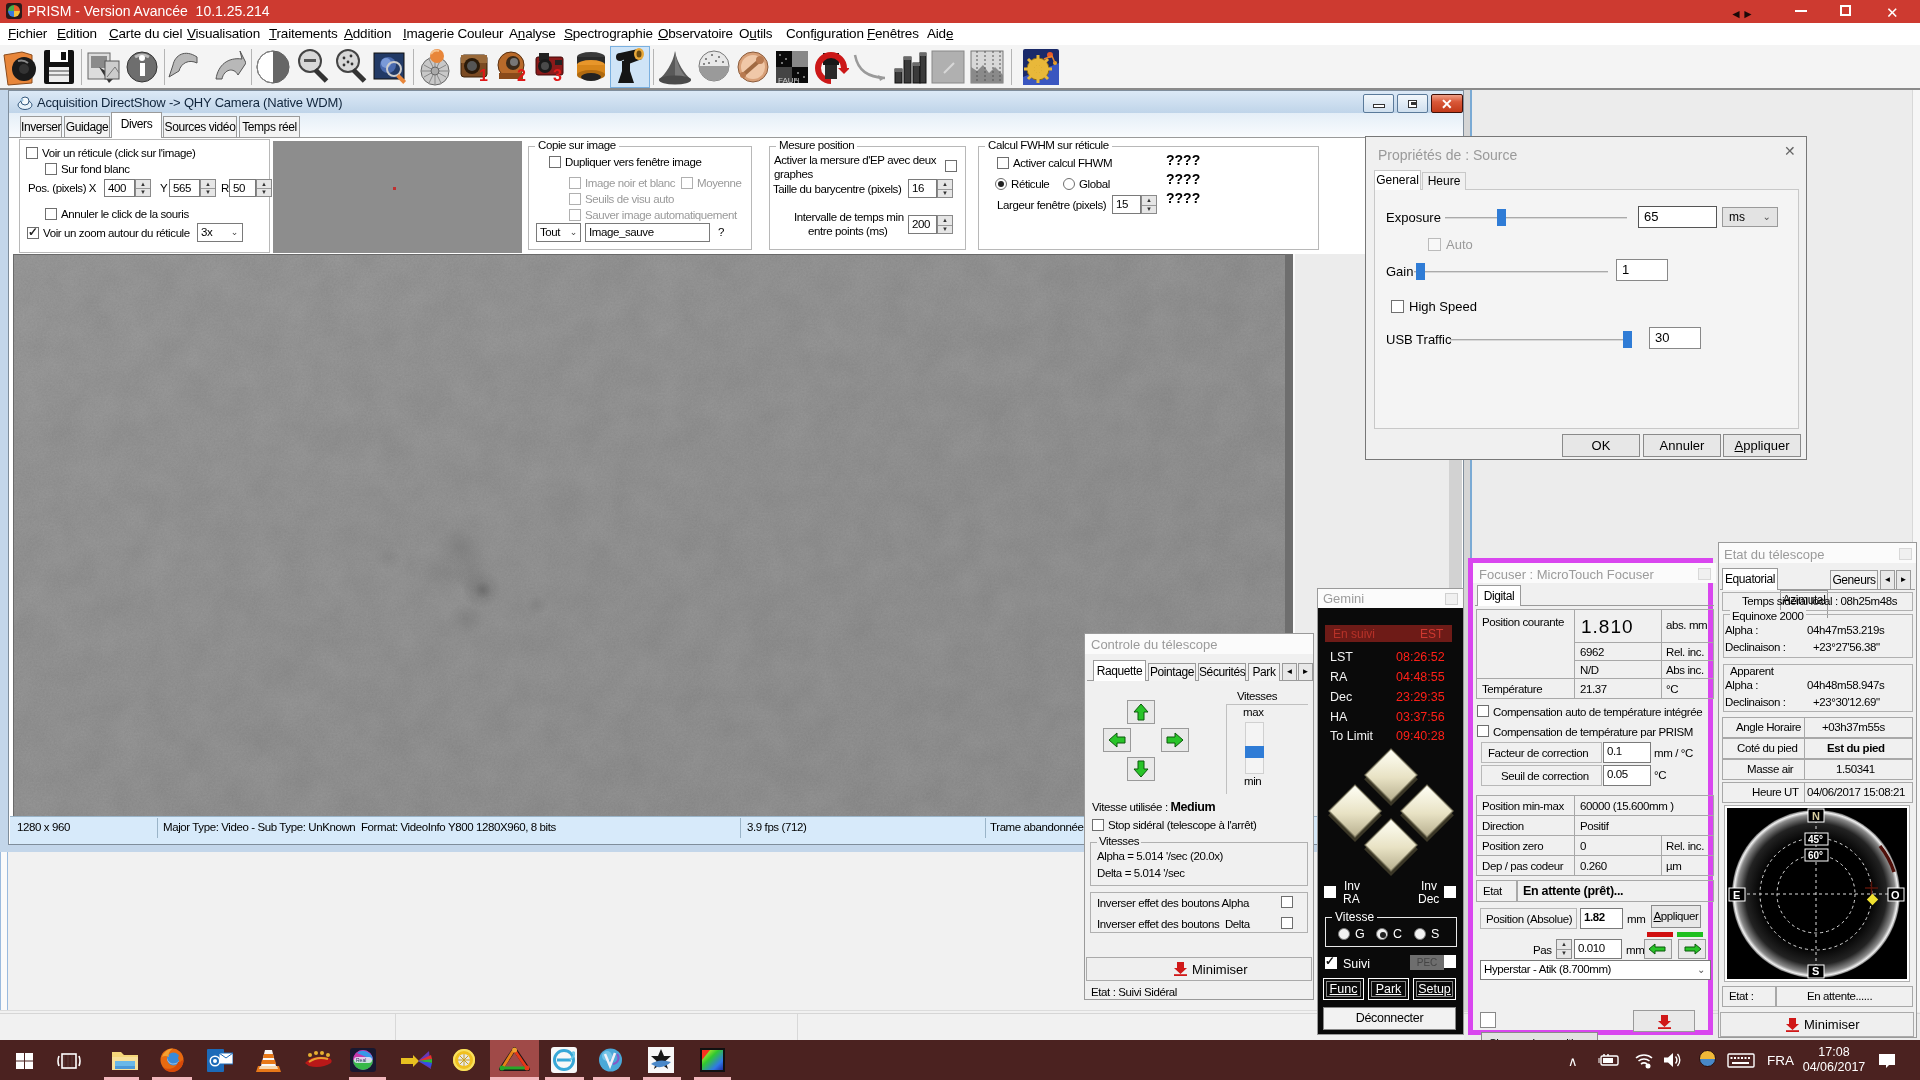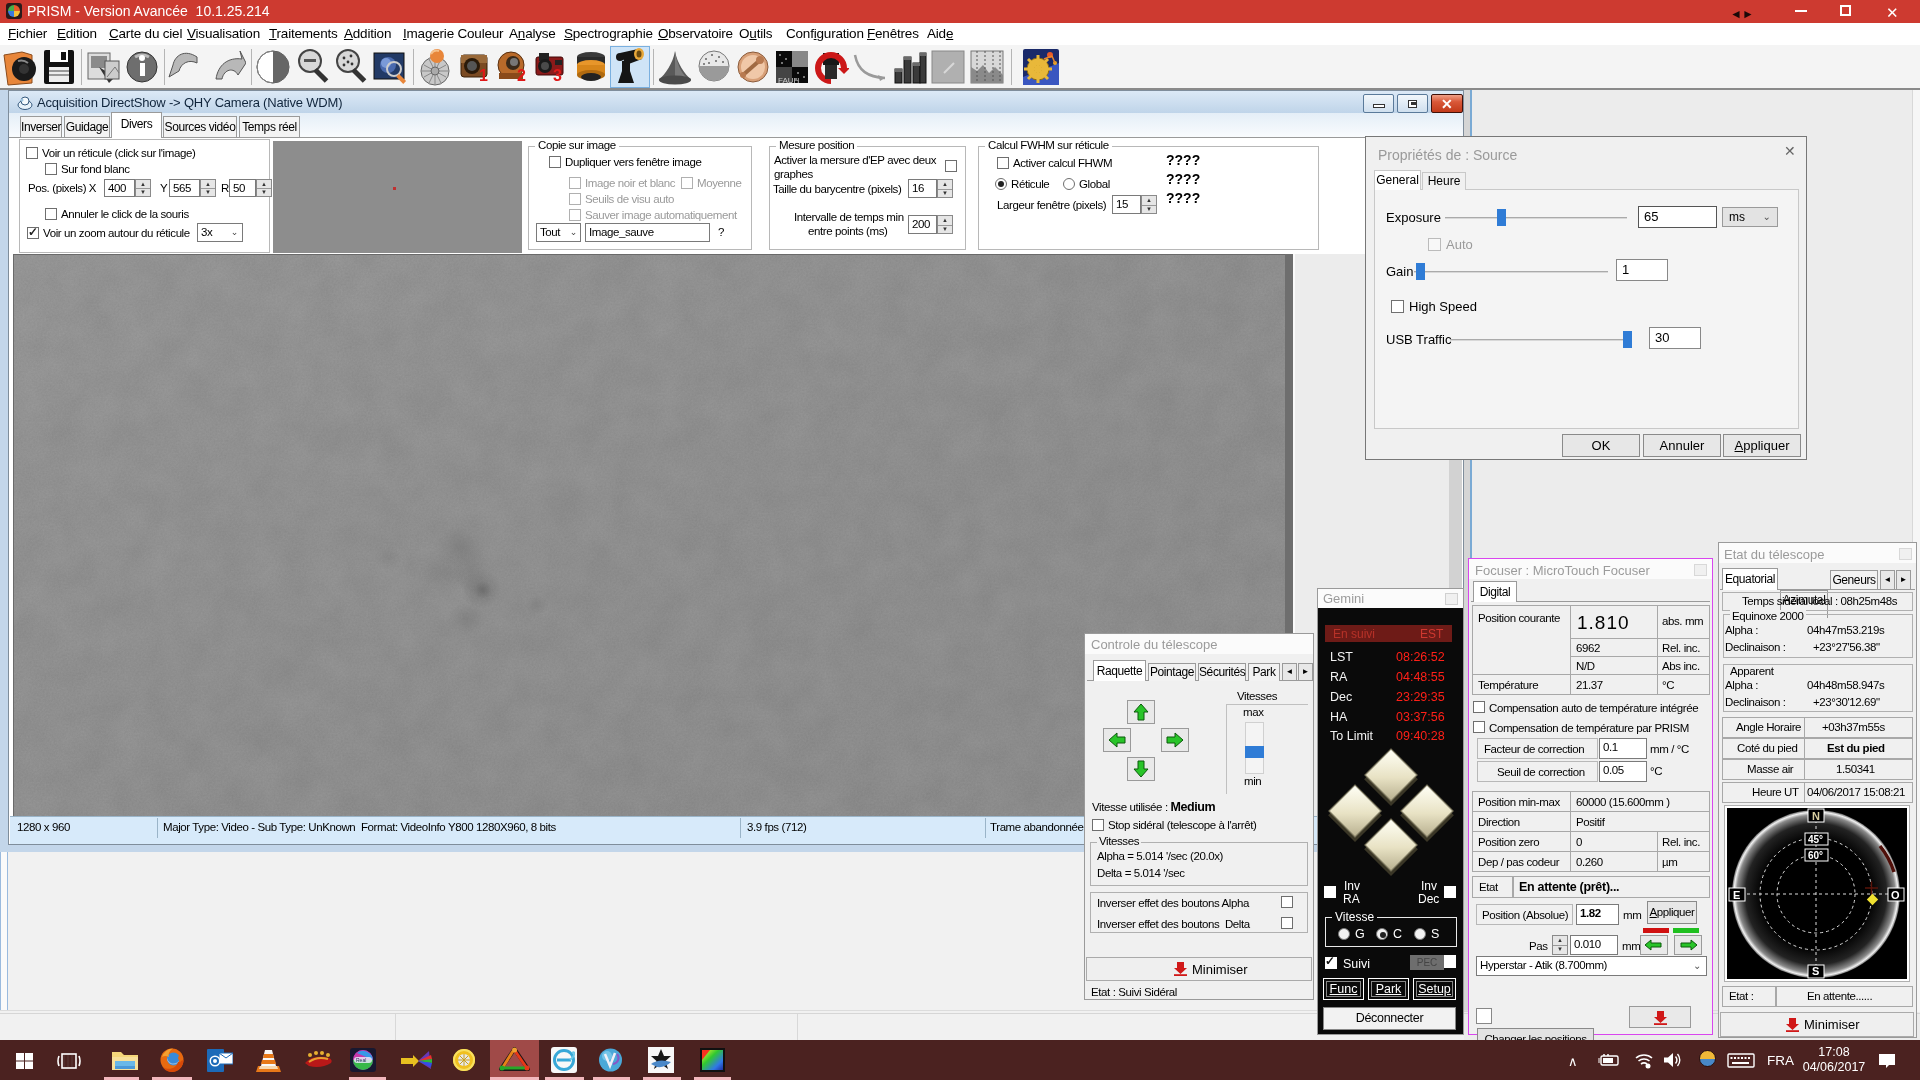--- a/index.html
+++ b/index.html
@@ -542,21 +542,21 @@
         <span style="position:absolute;left:0px;top:-3px;font-size:12px;font-weight:bold;color:#111;">✓</span>
       </div>
       <div class="abs" style="left:25px;top:368px;font-size:12.5px;color:#fff;">Suivi</div>
       <div class="abs" style="left:92px;top:366px;width:34px;height:15px;background:#6e6e6e;font-size:10px;color:#444;text-align:center;line-height:15px;">PEC</div>
       <div class="abs" style="left:126px;top:366px;width:12px;height:13px;background:#fff;"></div>
       <div class="abs" style="left:5px;top:389px;width:41px;height:22px;background:#0a0a0a;border:1px solid #fff;box-shadow:inset 0 0 0 2px #0a0a0a, inset 0 0 0 3px #888;font-size:12.5px;color:#fff;text-align:center;line-height:20px;"><span style="text-decoration:underline;">Func</span></div>
       <div class="abs" style="left:50px;top:389px;width:41px;height:22px;background:#0a0a0a;border:1px solid #fff;box-shadow:inset 0 0 0 2px #0a0a0a, inset 0 0 0 3px #888;font-size:12.5px;color:#fff;text-align:center;line-height:20px;"><span style="text-decoration:underline;">Park</span></div>
       <div class="abs" style="left:95px;top:389px;width:43px;height:22px;background:#0a0a0a;border:1px solid #fff;box-shadow:inset 0 0 0 2px #0a0a0a, inset 0 0 0 3px #888;font-size:12.5px;color:#fff;text-align:center;line-height:20px;"><span style="text-decoration:underline;">Setup</span></div>
       <div class="abs" style="left:5px;top:418px;width:133px;height:23px;background:#f2f2f2;border:1px solid #888;font-size:12.5px;letter-spacing:-0.3px;color:#000;text-align:center;line-height:21px;">Déconnecter</div>
     </div>
-<div class="abs" id="focuswin" style="left:1468px;top:558px;width:245px;height:477px;background:#f0f0f0;border:1px solid #d946ef;">
+<div class="abs" id="focuswin" style="left:1468px;top:558px;width:245px;height:477px;background:#f0f0f0;border:5px solid #d946ef;">
       <div class="abs" style="left:0;top:0;width:243px;height:20px;background:#fbfbfb;"></div>
       <div class="abs" style="left:6px;top:4px;font-size:13px;color:#9b9b9b;">Focuser : MicroTouch Focuser</div>
       <div class="abs" style="left:225px;top:5px;width:13px;height:12px;background:#f0f0f0;border:1px solid #d8d8d8;"></div>
       <div class="abs" style="left:4px;top:22px;width:44px;height:21px;background:#fff;border:1px solid #9a9a9a;border-bottom:none;font-size:12px;letter-spacing:-0.4px;text-align:center;line-height:20px;z-index:2;">Digital</div>
       <div class="abs" style="left:2px;top:42px;width:239px;height:1px;background:#9a9a9a;"></div>
       <div class="cell" style="left:3px;top:46px;width:99px;height:90px;"></div>
       <div class="abs t12" style="left:9px;top:53px;">Position courante</div>
       <div class="cell" style="left:101px;top:46px;width:88px;height:34px;"></div>
       <div class="abs" style="left:108px;top:53px;font-size:19px;letter-spacing:1px;">1.810</div>
       <div class="cell" style="left:188px;top:46px;width:53px;height:34px;"></div>

